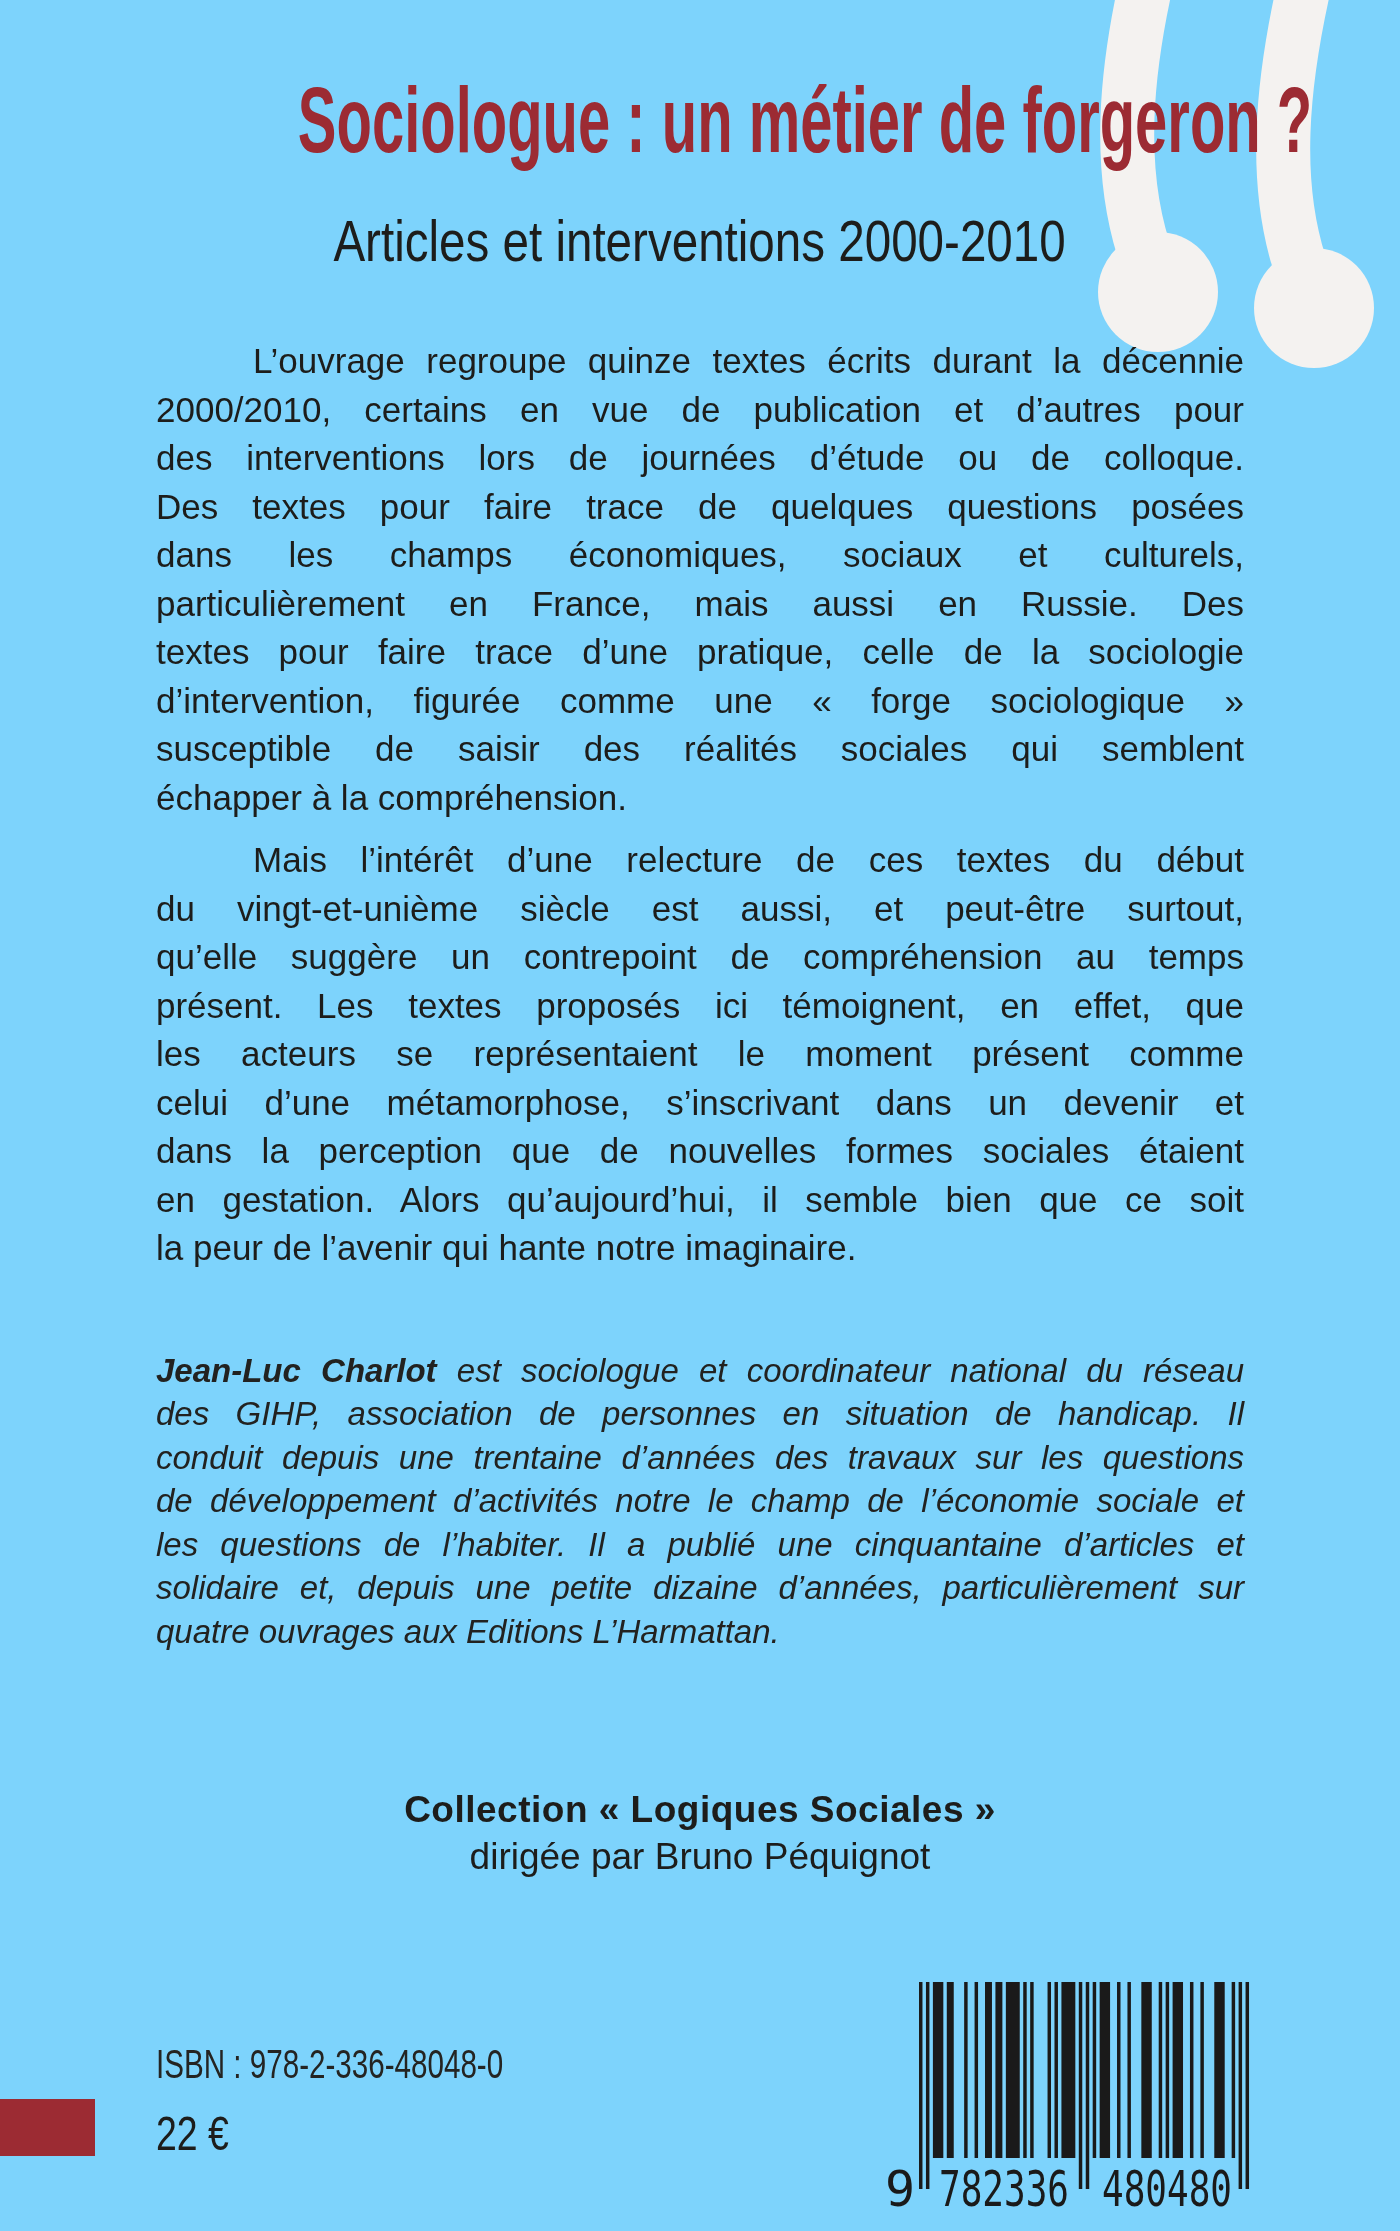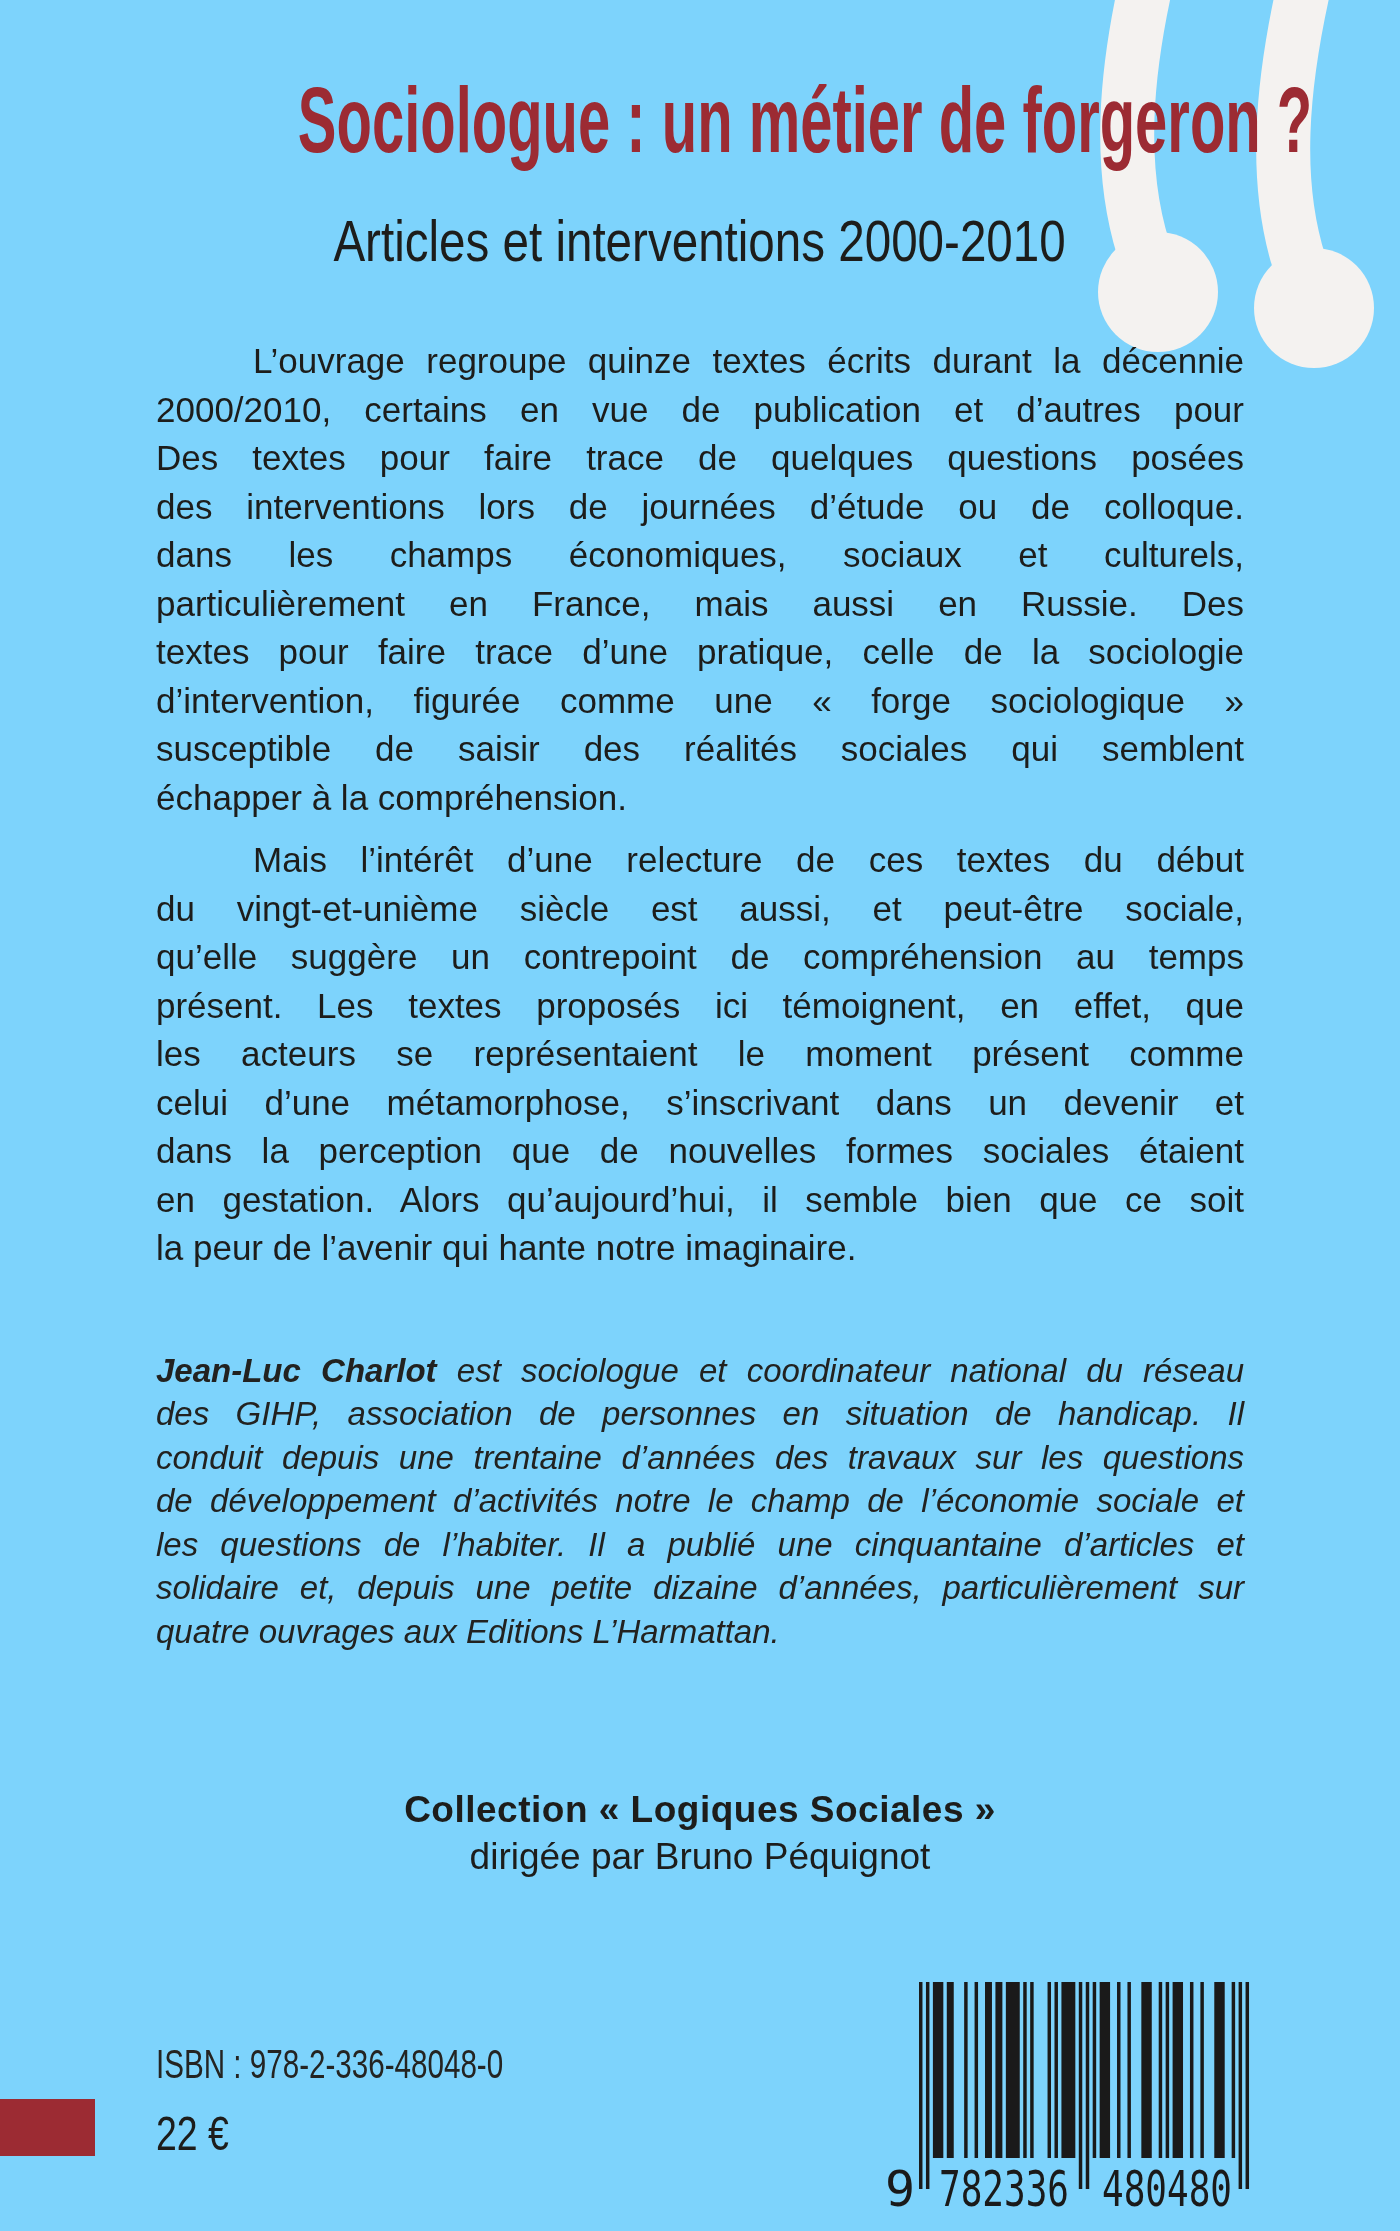--- a/index.html
+++ b/index.html
@@ -68,32 +68,32 @@
   </div>
 
   <div class="subtitle">
     <span class="squeeze">Articles et interventions 2000-2010</span>
   </div>
 
   <div class="bodycol">
     <div class="para">
         <div class="jline">L’ouvrage regroupe quinze textes écrits durant la décennie</div>
         <div class="jline">2000/2010, certains en vue de publication et d’autres pour</div>
+        <div class="jline">des interventions lors de journées d’étude ou de colloque.</div>
         <div class="jline">Des textes pour faire trace de quelques questions posées</div>
-        <div class="jline">des interventions lors de journées d’étude ou de colloque.</div>
         <div class="jline">dans les champs économiques, sociaux et culturels,</div>
         <div class="jline">particulièrement en France, mais aussi en Russie. Des</div>
         <div class="jline">textes pour faire trace d’une pratique, celle de la sociologie</div>
         <div class="jline">d’intervention, figurée comme une « forge sociologique »</div>
         <div class="jline">susceptible de saisir des réalités sociales qui semblent</div>
         <div class="jline last">échapper à la compréhension.</div>
       </div>
     <div class="para">
         <div class="jline">Mais l’intérêt d’une relecture de ces textes du début</div>
-        <div class="jline">du vingt-et-unième siècle est aussi, et peut-être sociale,</div>
+        <div class="jline">du vingt-et-unième siècle est aussi, et peut-être surtout,</div>
         <div class="jline">qu’elle suggère un contrepoint de compréhension au temps</div>
         <div class="jline">présent. Les textes proposés ici témoignent, en effet, que</div>
         <div class="jline">les acteurs se représentaient le moment présent comme</div>
         <div class="jline">celui d’une métamorphose, s’inscrivant dans un devenir et</div>
         <div class="jline">dans la perception que de nouvelles formes sociales étaient</div>
         <div class="jline">en gestation. Alors qu’aujourd’hui, il semble bien que ce soit</div>
         <div class="jline last">la peur de l’avenir qui hante notre imaginaire.</div>
       </div>
 
     <div class="bio">

